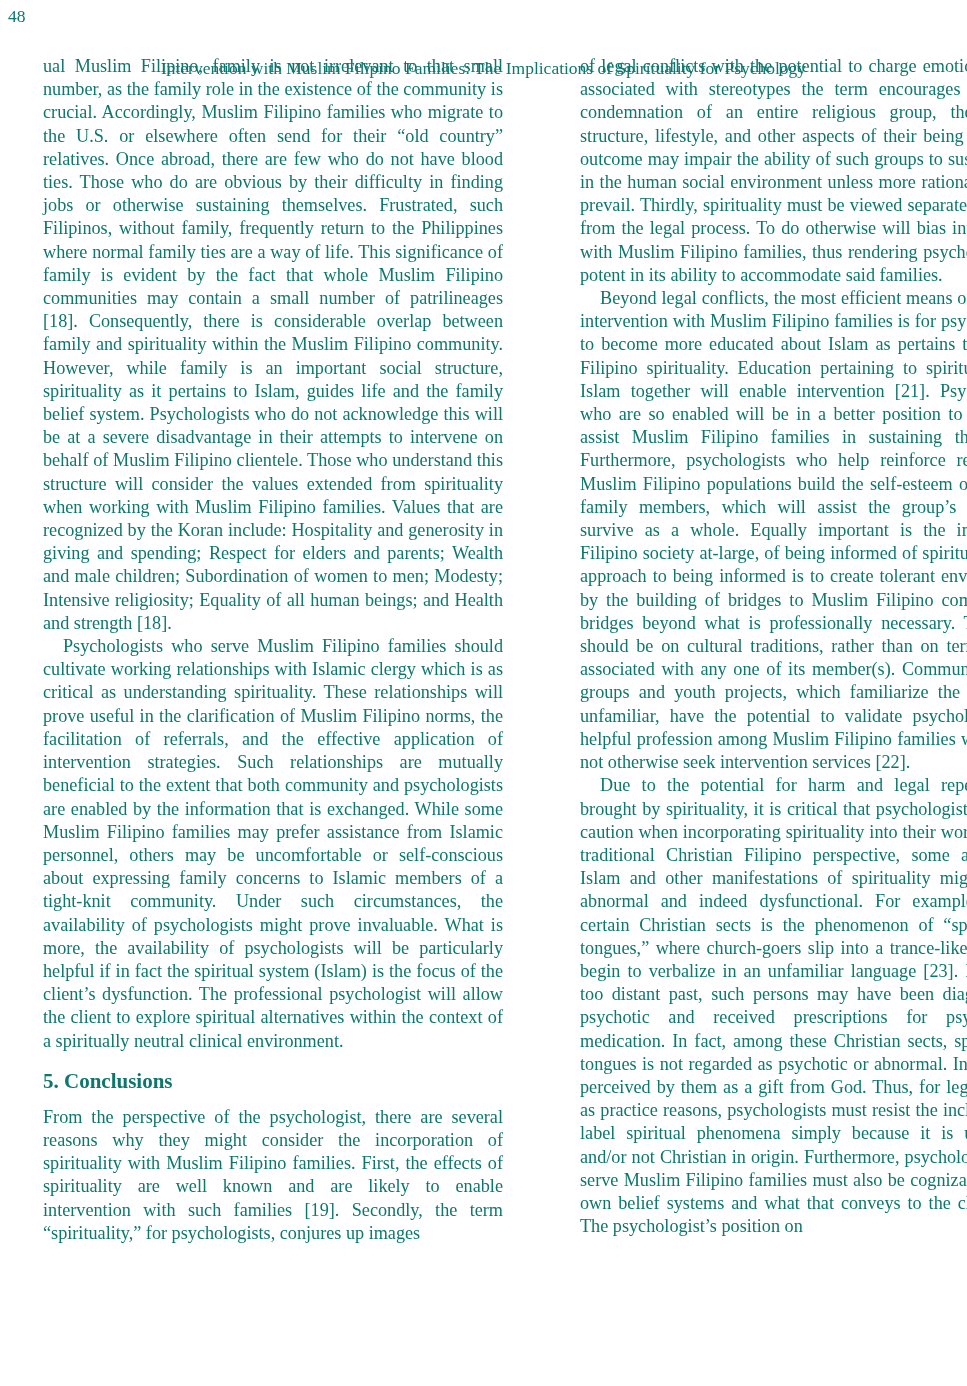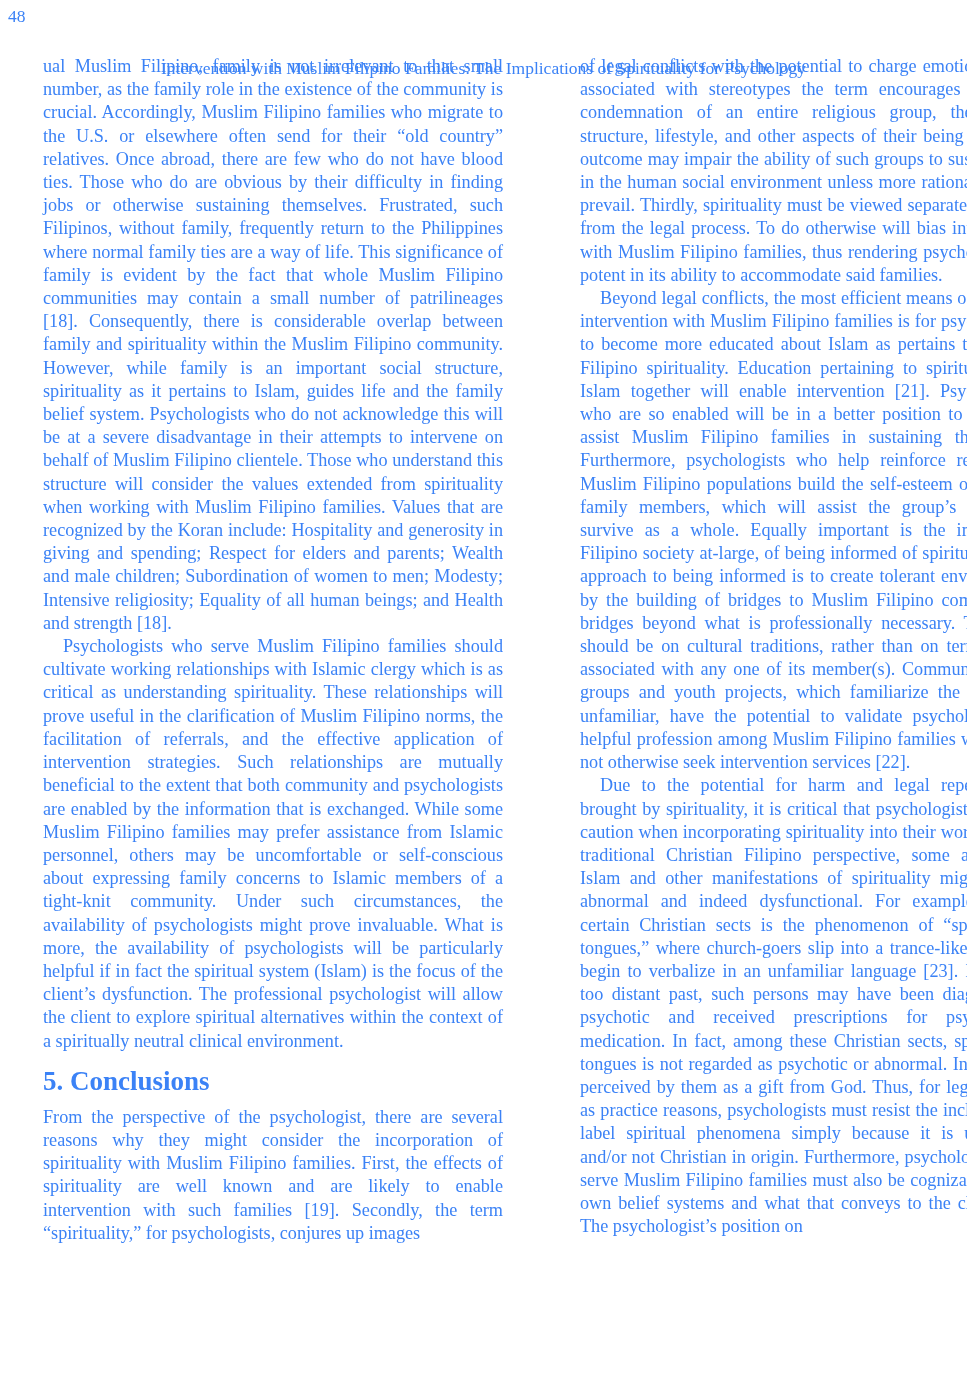--- a/index.html
+++ b/index.html
@@ -5,21 +5,21 @@
   html, body {
     margin: 0;
     padding: 0;
     background: #ffffff;
   }
   .page {
     position: relative;
     width: 967px;
     height: 1386px;
     background: #ffffff;
-    color: #3b82f6;
+    color: #0f766e;
     font-family: "Liberation Serif", serif;
     overflow: hidden;
   }
   
   .running-header {
     position: absolute;
     top: 5px;
     left: 0;
     width: 100%;
     height: 24px;
@@ -57,21 +57,21 @@
     margin-left: 39px;
   }
   .para {
     margin: 0;
     padding: 0;
   }
   .para.indent {
     text-indent: 20px;
   }
   .section-heading {
-    font-size: 27px;
+    font-size: 21px;
     font-weight: bold;
     line-height: 26px;
     margin: 15px 0 12px 0;
     text-align: left;
   }
   
   .footer {
     position: absolute;
     top: 1358px;
     left: 4px;

